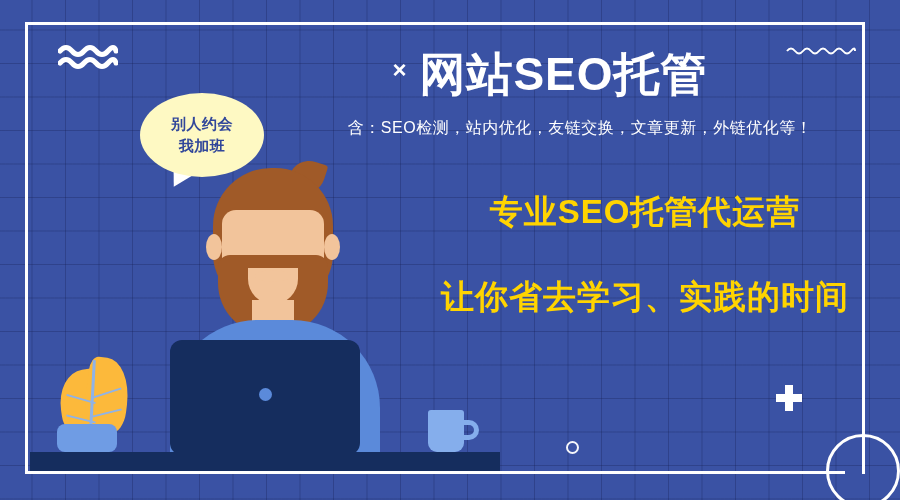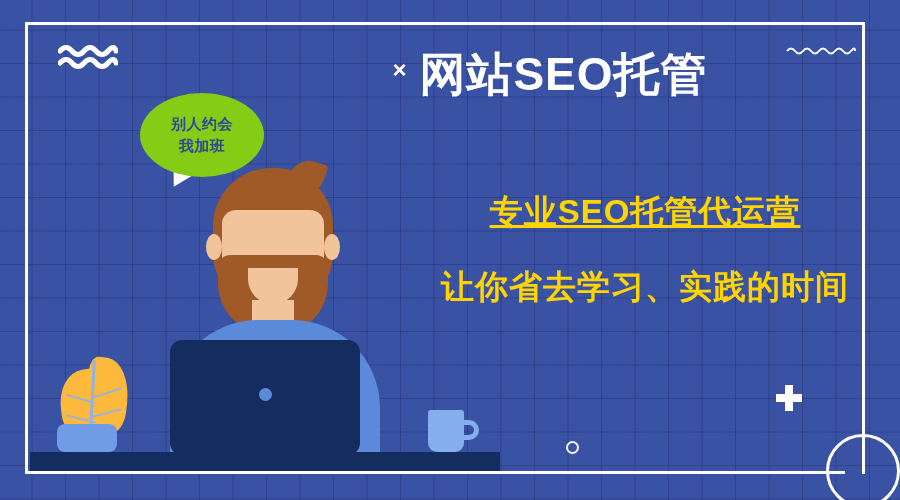--- a/index.html
+++ b/index.html
@@ -51,27 +51,27 @@
     color:#fff;font-size:16px;text-align:center;white-space:nowrap;
     letter-spacing:.5px;
   }
 
   
   .ylines{position:absolute;left:420px;top:190px;width:450px;text-align:center;}
   .yline{
     color:#ffd400;font-size:33px;font-weight:bold;white-space:nowrap;
     letter-spacing:1px;
   }
-  .yline.l1{margin-bottom:30px;text-decoration:underline;}
+  .yline.l1{margin-bottom:40px;}
   .yline.l2{}
 
   
   .bubble{
     position:absolute;left:140px;top:93px;width:124px;height:84px;
-    background:#84cc16;border-radius:50%/50%;
+    background:#fef9c3;border-radius:50%/50%;
     display:flex;align-items:center;justify-content:center;
   }
   .bubble-txt{
     color:#31479a;font-size:15px;font-weight:bold;line-height:22px;
     text-align:center;white-space:pre-line;letter-spacing:.5px;
   }
   .bubble-tail{
     position:absolute;left:168px;top:160px;width:0;height:0;
     border-left:10px solid transparent;border-right:26px solid transparent;
     border-top:30px solid #fff;transform:rotate(18deg);
@@ -173,20 +173,21 @@
   </div>
 
   <div class="plus-br"></div>
   <div class="circle-br"></div>
   <div class="circle-dot"></div>
 
   <div class="title">
     <span class="x">×</span><span>网站SEO托管</span>
   </div>
 
+  <div class="subtitle">含：SEO检测，站内优化，友链交换，文章更新，外链优化等！</div>
 
   <div class="ylines">
     <div class="yline l1">专业SEO托管代运营</div>
     <div class="yline l2">让你省去学习、实践的时间</div>
   </div>
 
   <div class="hair-tuft"></div>
   <div class="hair"></div>
   <div class="ear-l"></div>
   <div class="ear-r"></div>

